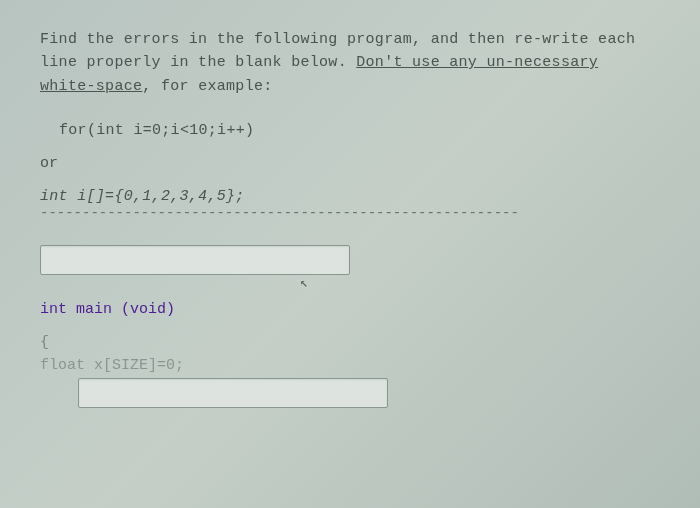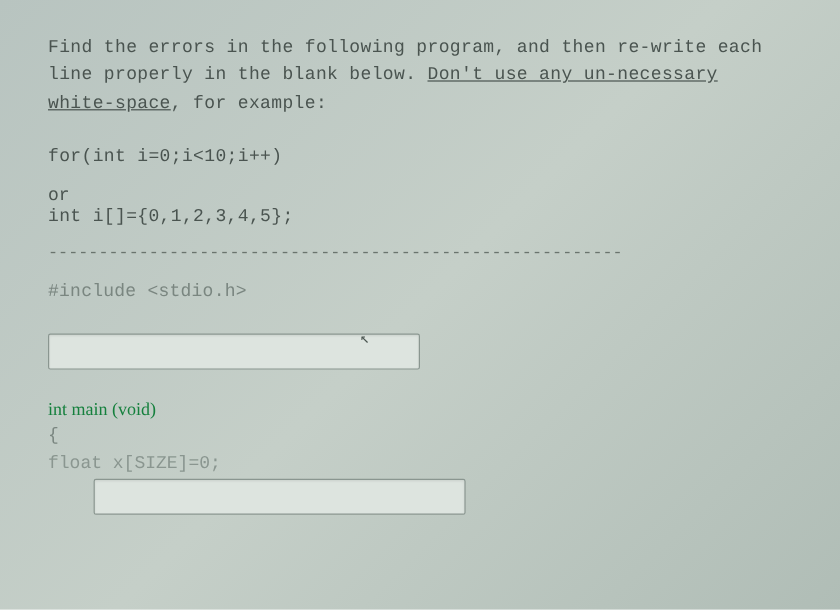--- a/index.html
+++ b/index.html
@@ -18,26 +18,28 @@
       line-height: 1.55;
       margin-bottom: 24px;
       letter-spacing: 0.3px;
     }
     .underline {
       text-decoration: underline;
     }
     .example-line {
       margin-bottom: 16px;
       letter-spacing: 0.3px;
+      margin-left: 19px;
     }
     .or-line {
+      margin-bottom: 16px;
     }
     .array-line {
-      margin-bottom: 14px;
       letter-spacing: 0.3px;
+      font-style: italic;
     }
     .dashes {
       color: #6a746e;
       letter-spacing: 0px;
       margin-bottom: 14px;
       white-space: nowrap;
       overflow: hidden;
       font-size: 14px;
     }
     .code-line {
@@ -58,23 +60,22 @@
       margin-bottom: 8px;
       box-shadow: inset 0 1px 2px rgba(0,0,0,0.08);
     }
     .input-box.indent {
       margin-left: 38px;
     }
     .blank-section {
       margin-bottom: 26px;
     }
     .main-sig {
-      color: #15803d;
-      margin-bottom: 4px;
-      font-family: Liberation Serif, serif;
+      color: #4c1d95;
+      margin-bottom: 16px;
     }
     .brace {
       color: #7a8680;
       margin-bottom: 6px;
     }
     .float-line {
       color: #8a9690;
       margin-bottom: 4px;
     }
     .cursor-arrow {
@@ -94,21 +95,20 @@
 
 <div class="example-line">for(int i=0;i&lt;10;i++)</div>
 
 <div class="or-line">or</div>
 
 <div class="array-line">int i[]={0,1,2,3,4,5};</div>
 
 <div class="dashes">---------------------------------------------------------</div>
 
 <div class="code-block">
-  <div class="code-line">#include &lt;stdio.h&gt;</div>
 </div>
 
 <div class="blank-section">
   <input class="input-box" type="text" value="" style="">
 </div>
 
 <div class="main-sig">int main (void)</div>
 <div class="brace">{</div>
 <div class="float-line">float x[SIZE]=0;</div>
 <input class="input-box indent" type="text" value="" style="">

